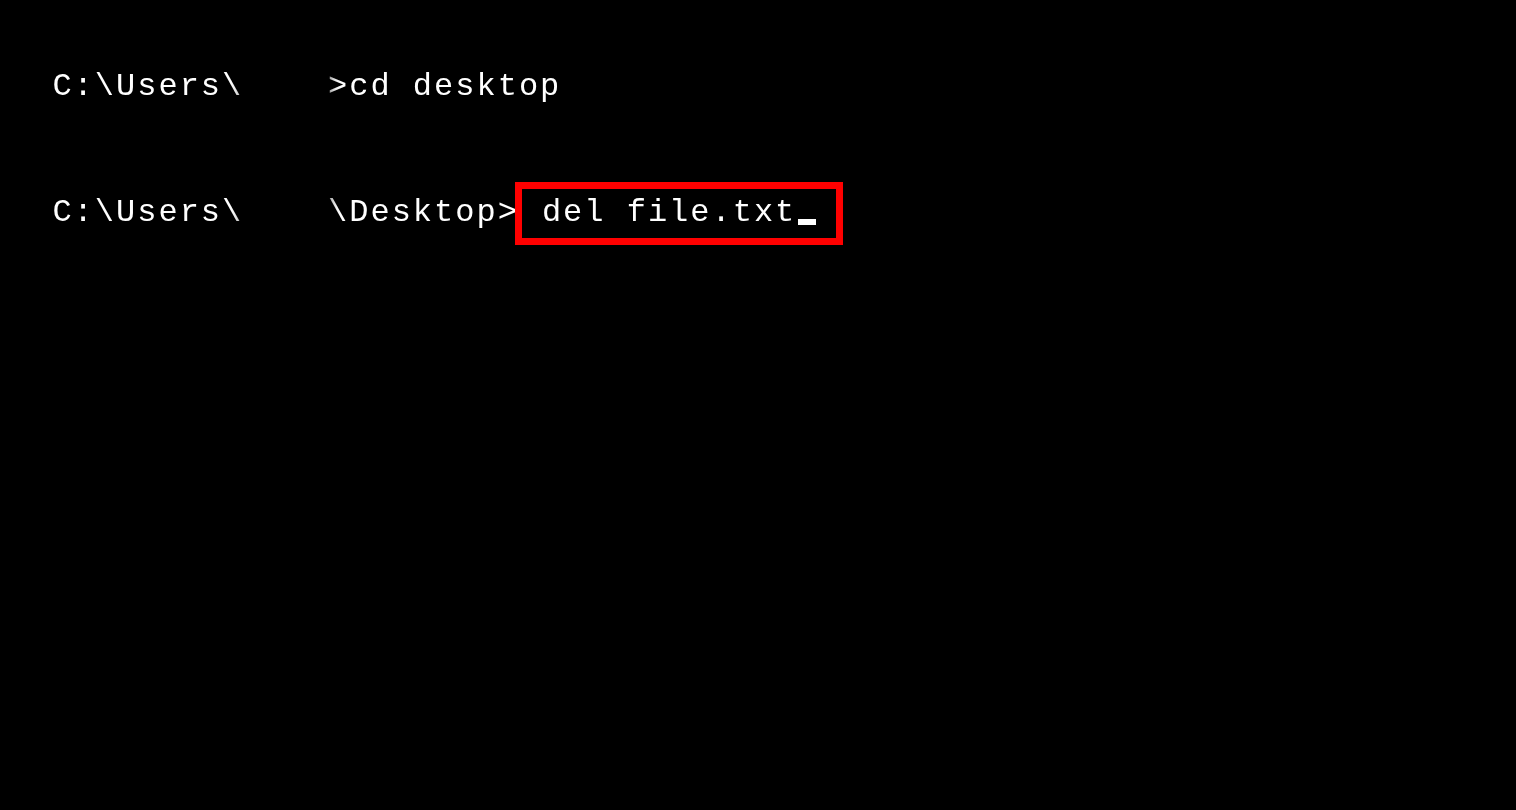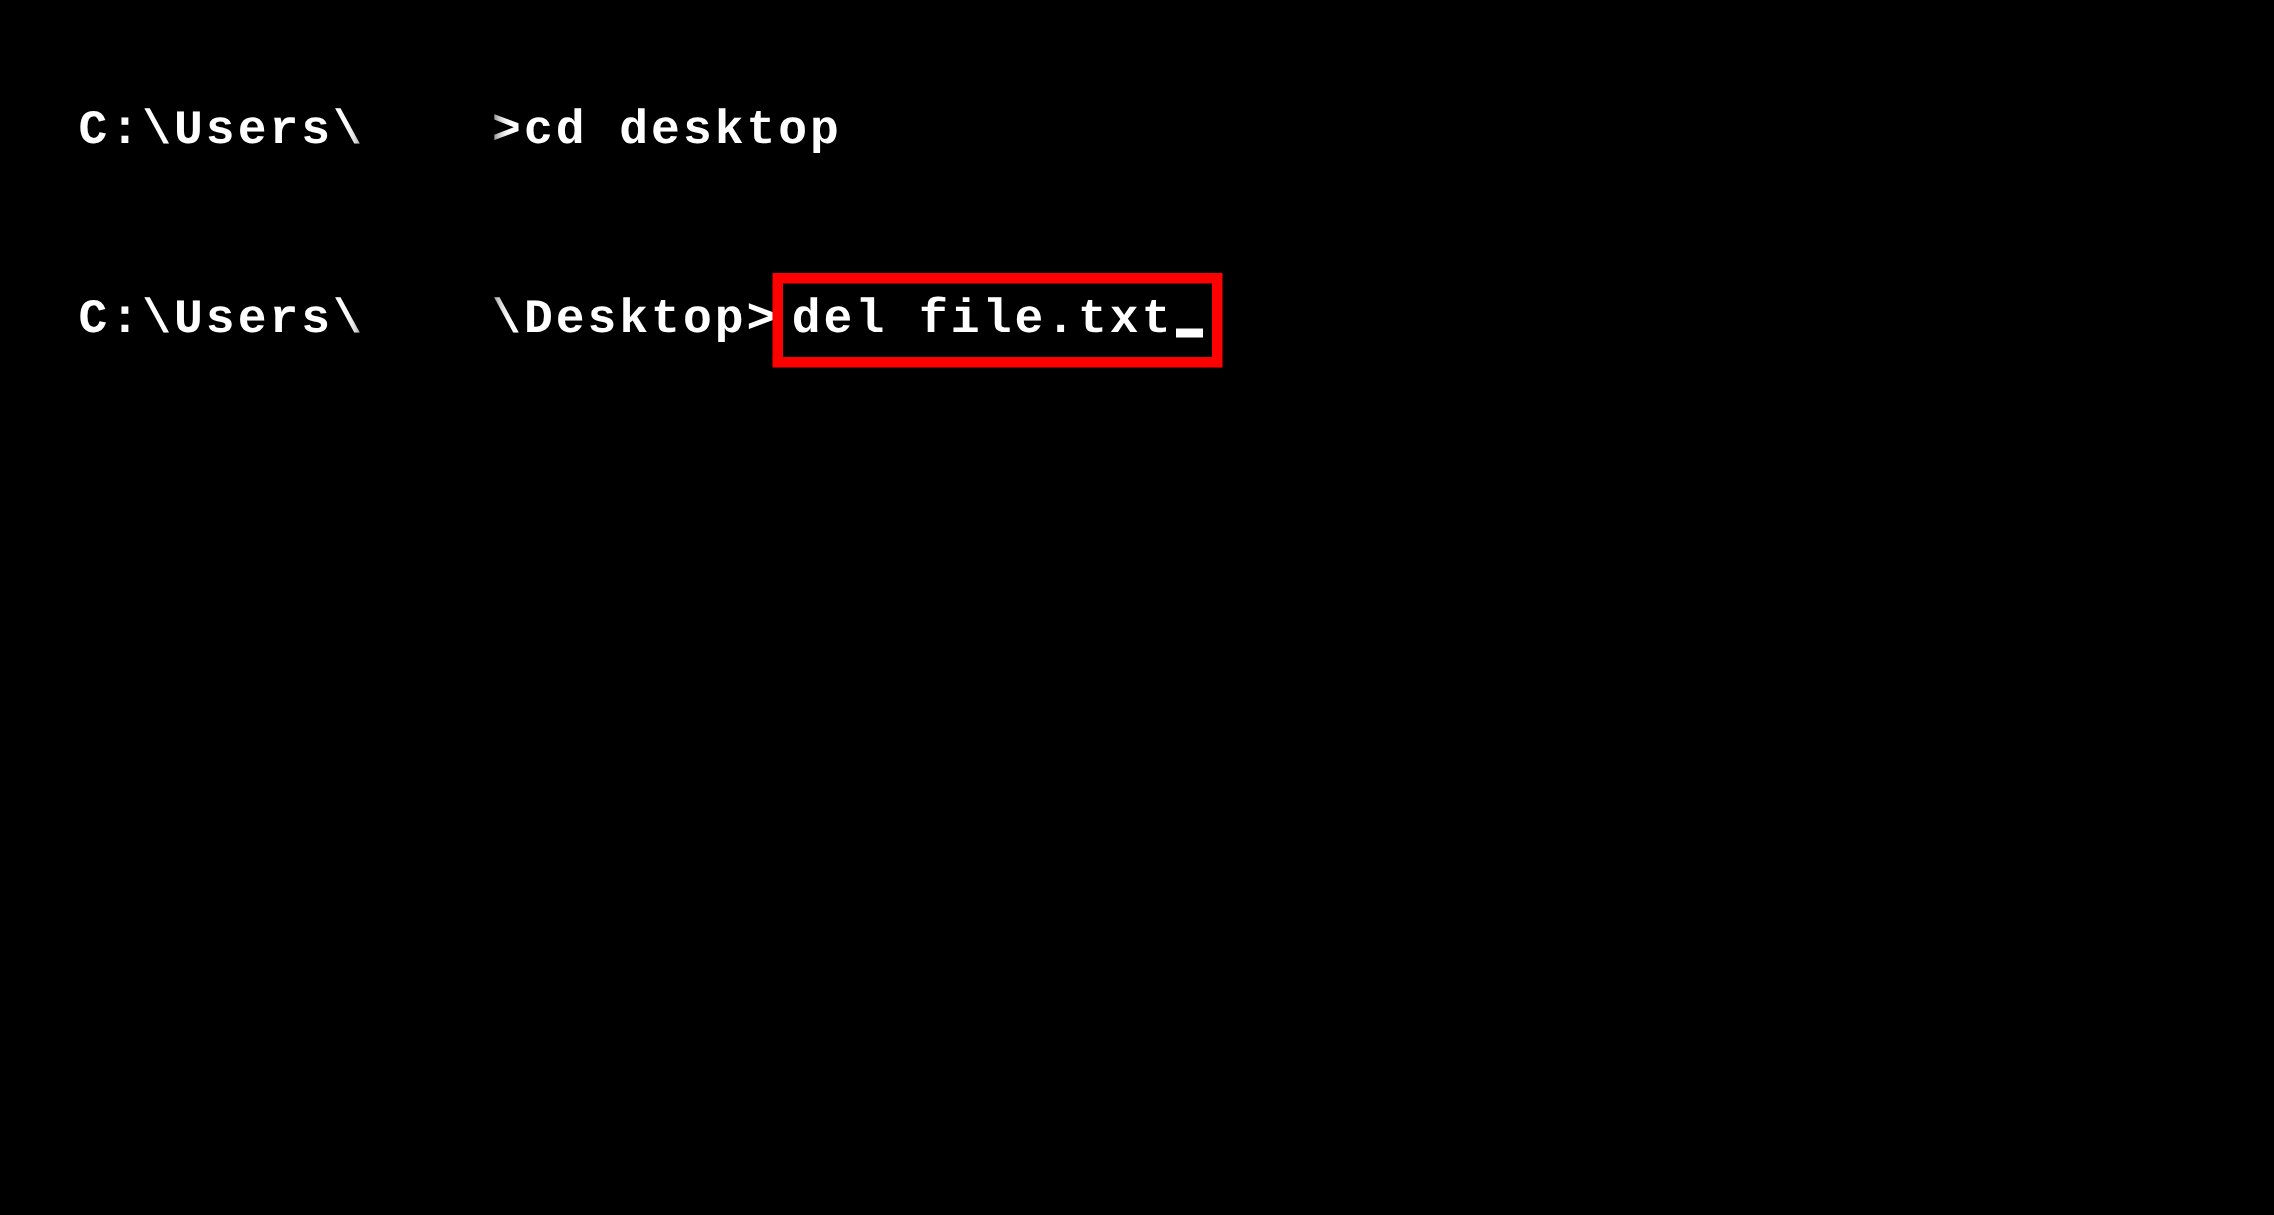--- a/index.html
+++ b/index.html
@@ -1,19 +1,18 @@
 <!DOCTYPE html>
 <html><head>
   <meta charset="utf-8">
   <style>
     * {
       margin: 0;
       padding: 0;
       box-sizing: border-box;
-      font-weight: bold;
     }
     body {
       background: #000000;
       width: 1516px;
       height: 810px;
       font-family: "Consolas", "Courier New", monospace;
       font-size: 32px;
       color: #ffffff;
       padding: 20px 10px;
       letter-spacing: 2px;
@@ -27,21 +26,21 @@
     .redacted {
       display: inline-block;
       background: #000000;
       color: #000000;
       filter: blur(6px);
       vertical-align: baseline;
     }
     .highlight-box {
       display: inline-block;
       border: 7px solid #ff0000;
-      padding: 2px 6px;
+      padding: 2px 20px;
       margin-left: -4px;
       position: relative;
     }
     .cursor {
       display: inline-block;
       background: #ffffff;
       width: 18px;
       height: 6px;
       vertical-align: baseline;
       position: relative;

